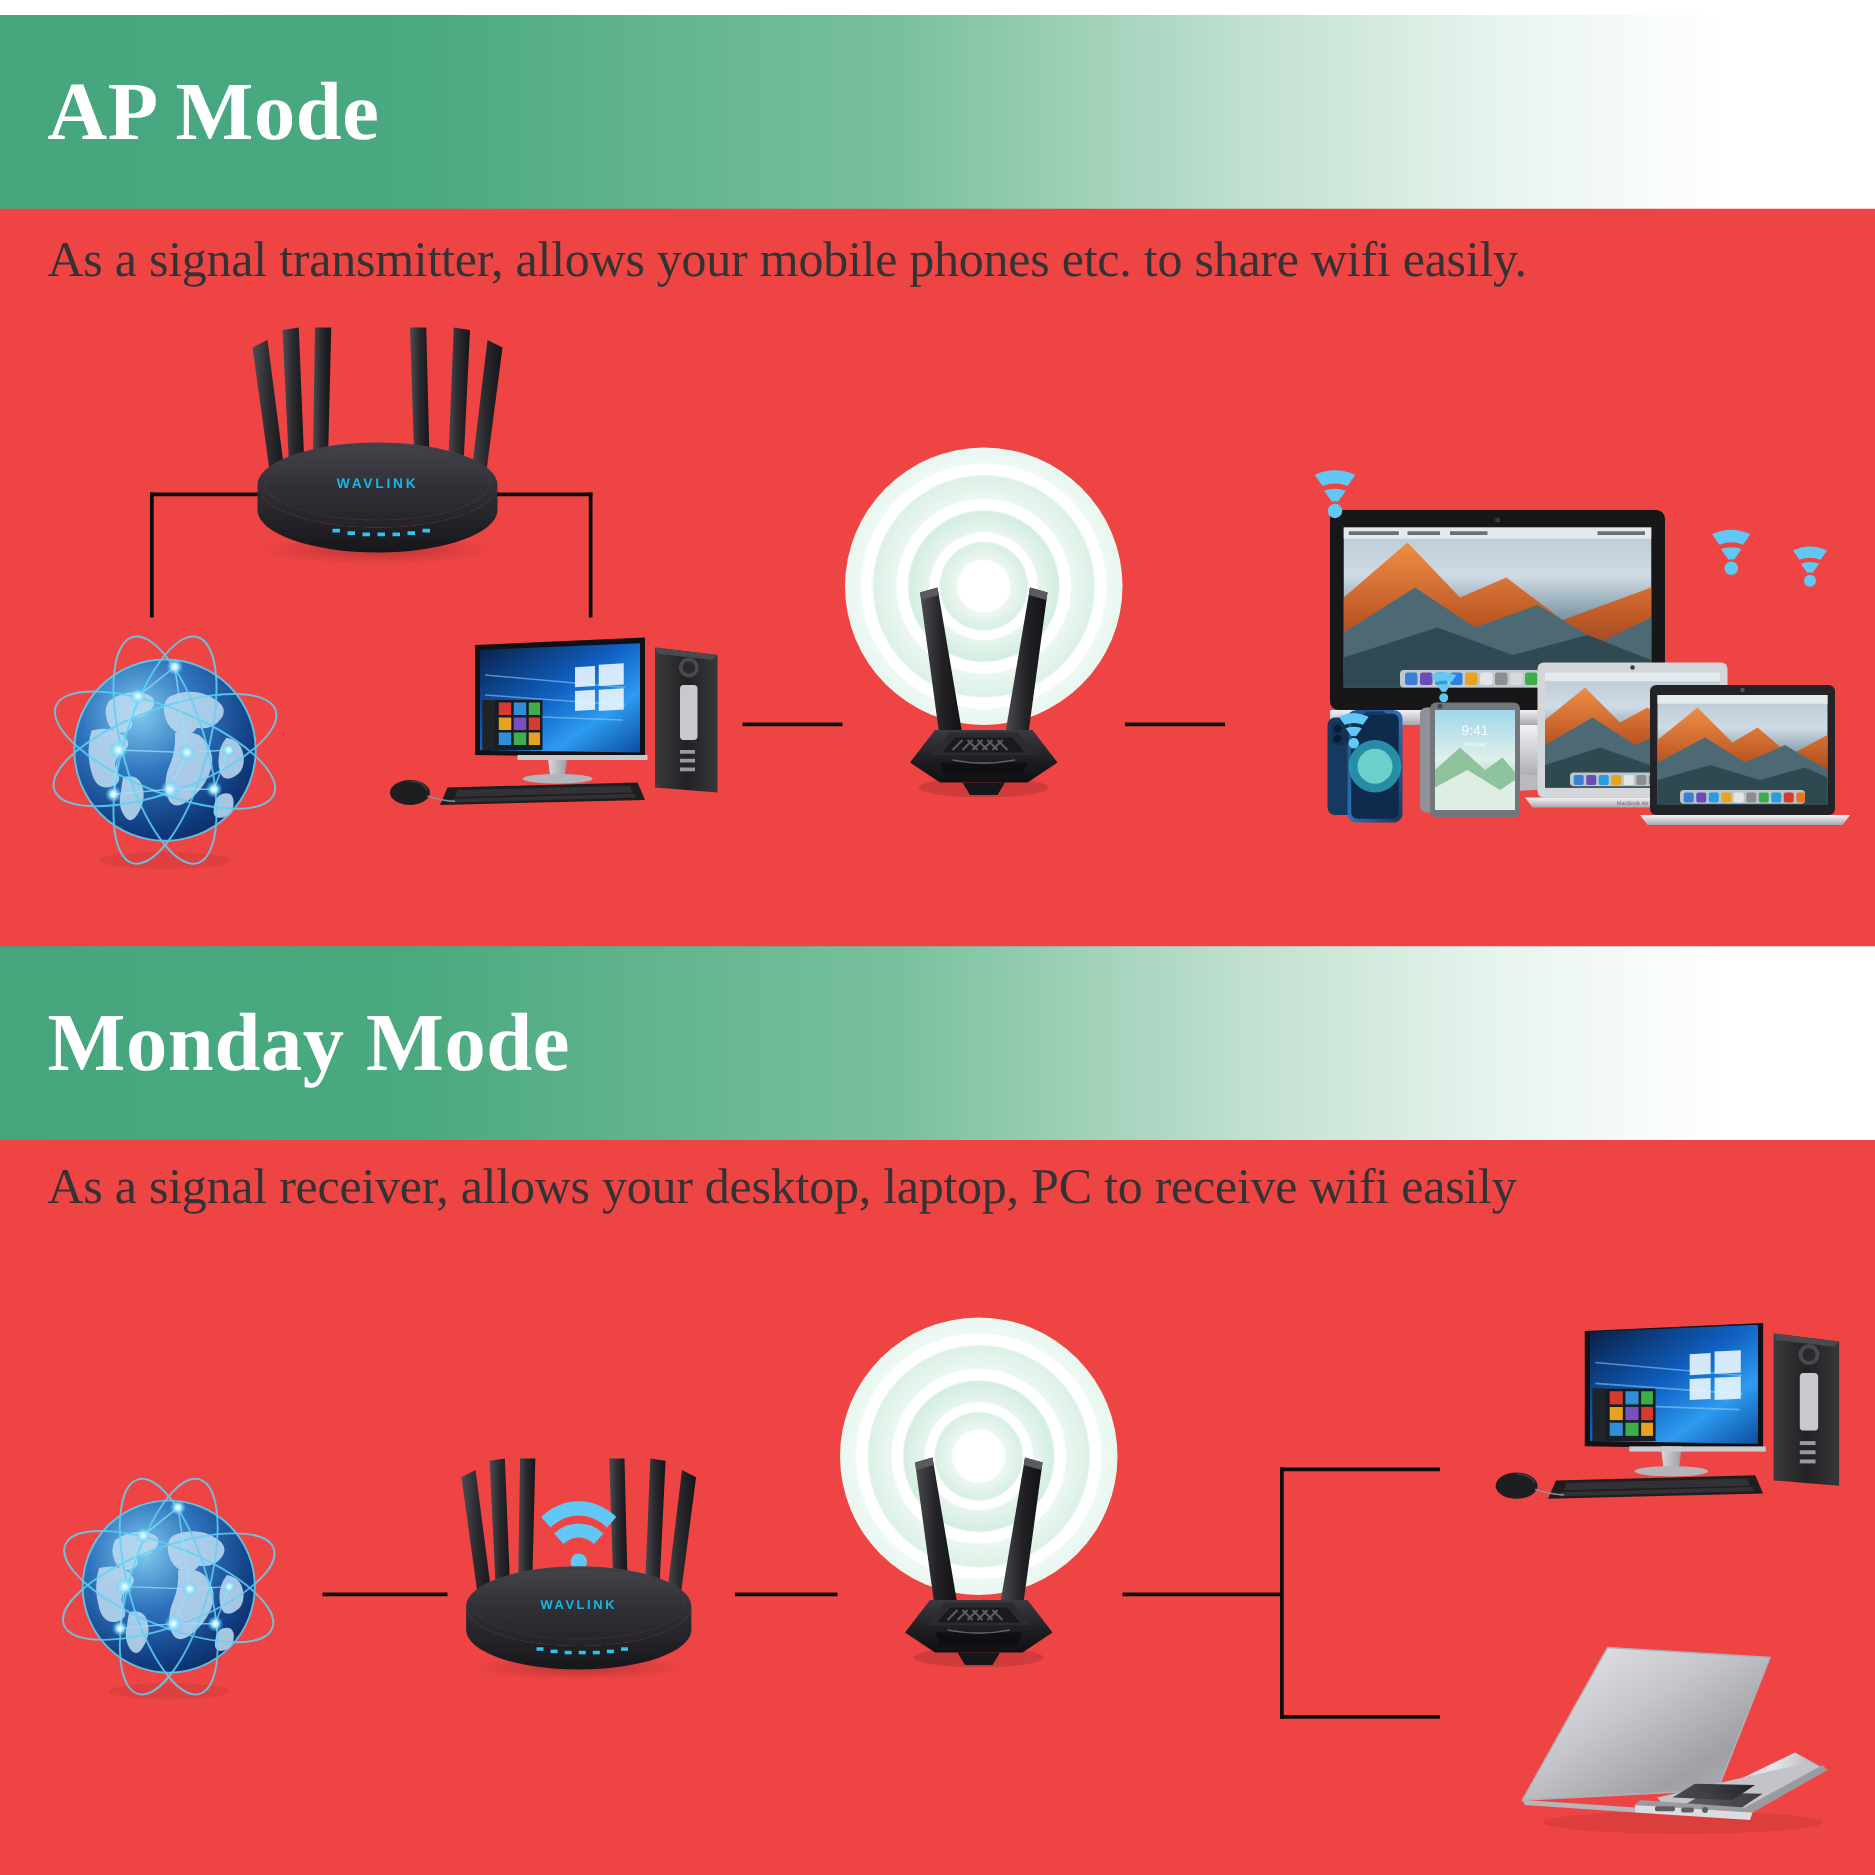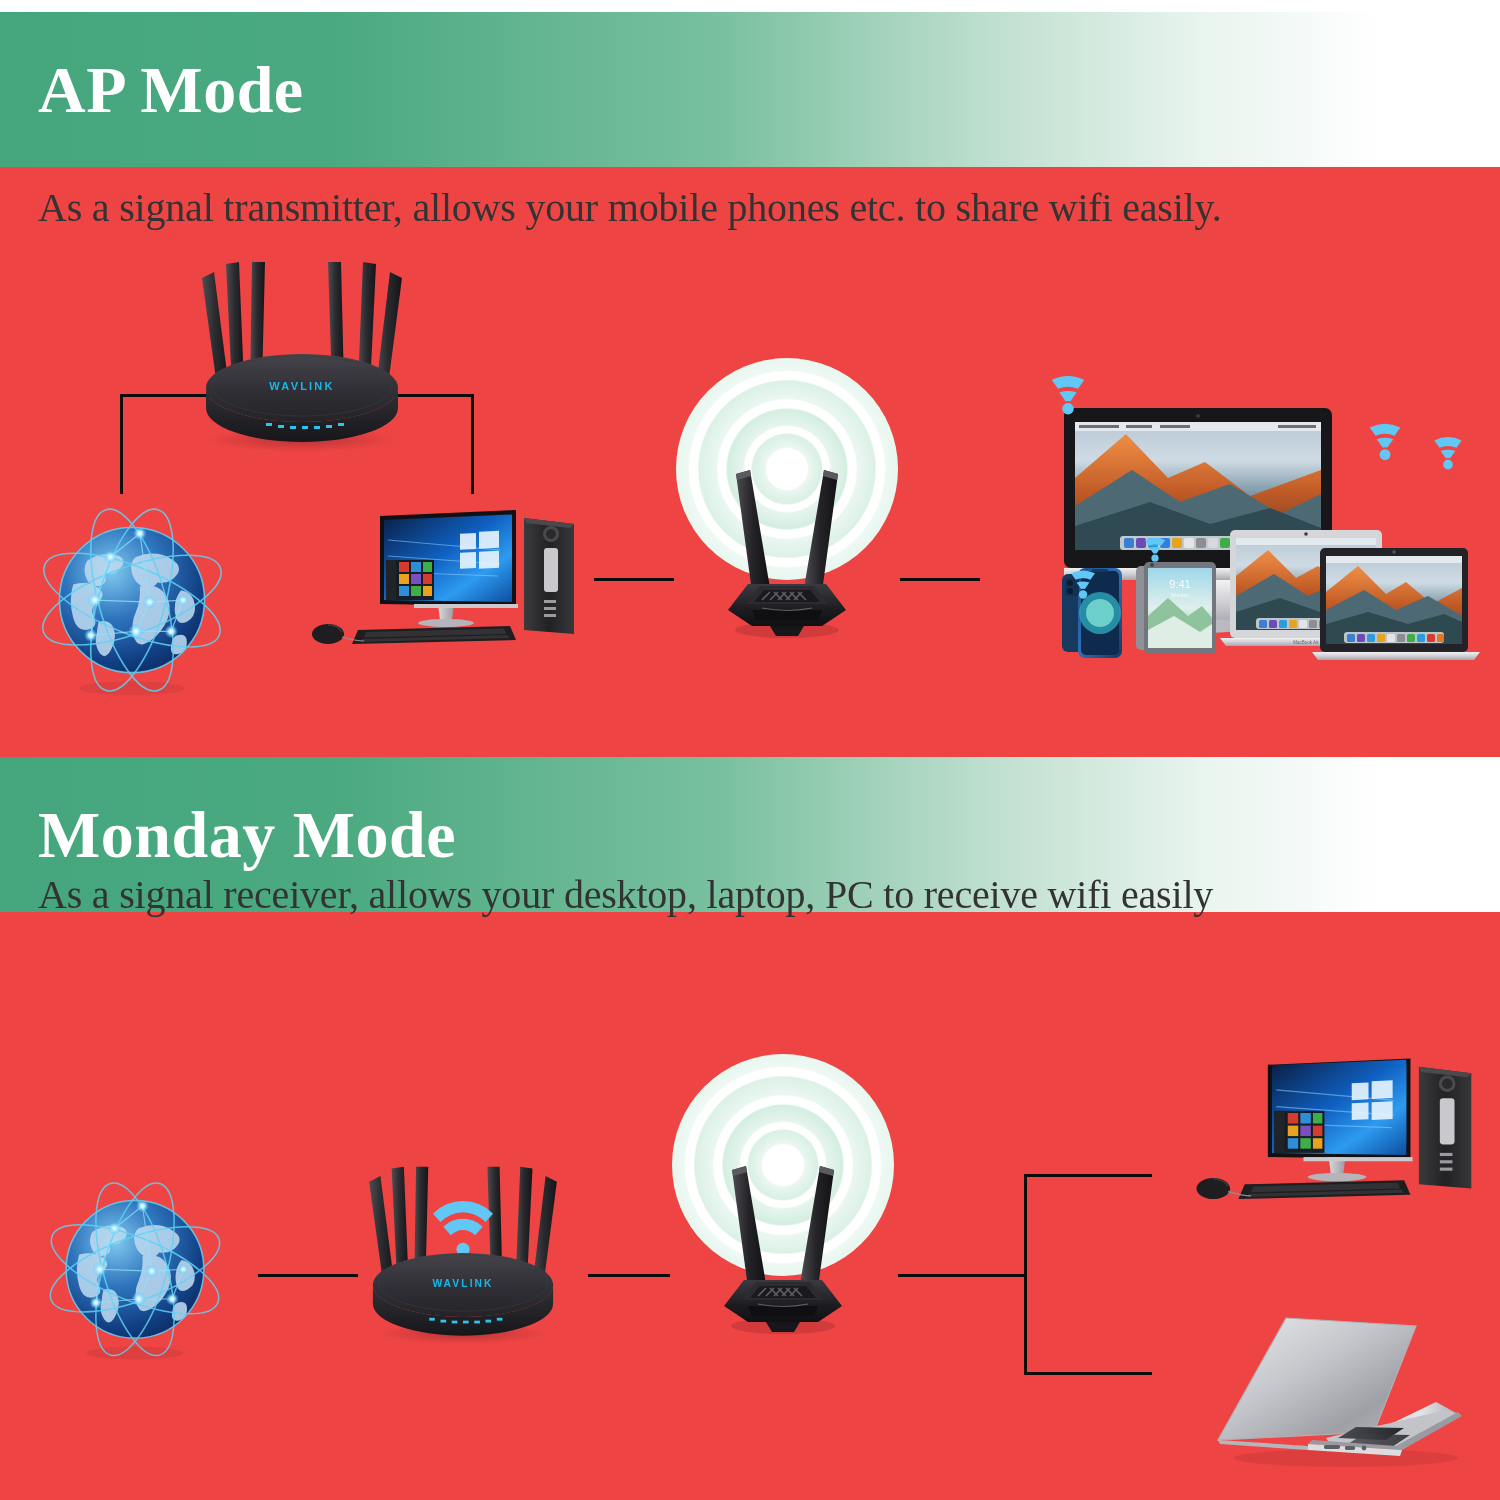--- a/index.html
+++ b/index.html
@@ -457,21 +457,21 @@
           <path d="M20,18 a22,22 0 0 0 -14,0 l5,7 a13,13 0 0 1 4,0 Z" transform="translate(-13,0)"></path>
           <circle cx="0" cy="31" r="4.6"></circle>
         </g>
       </g>
     </svg>
   </div>
 
   <div class="banner" style="top:745px">
     <div class="banner-title">Monday Mode</div>
   </div>
-  <div class="subtitle" style="top:859px">As a signal receiver, allows your desktop, laptop, PC to receive wifi easily</div>
+  <div class="subtitle" style="top:913px">As a signal receiver, allows your desktop, laptop, PC to receive wifi easily</div>
 
   <div class="ln lnh" style="left:258px;top:1262px;width:100px"></div>
 
   <div class="ln lnh" style="left:588px;top:1262px;width:82px"></div>
 
   <div class="ln lnh" style="left:898px;top:1262px;width:128px"></div>
 
   <div class="ln lnv" style="left:1024px;top:1162px;height:201px"></div>
   <div class="ln lnh" style="left:1024px;top:1162px;width:128px"></div>
   <div class="ln lnh" style="left:1024px;top:1360px;width:128px"></div>

